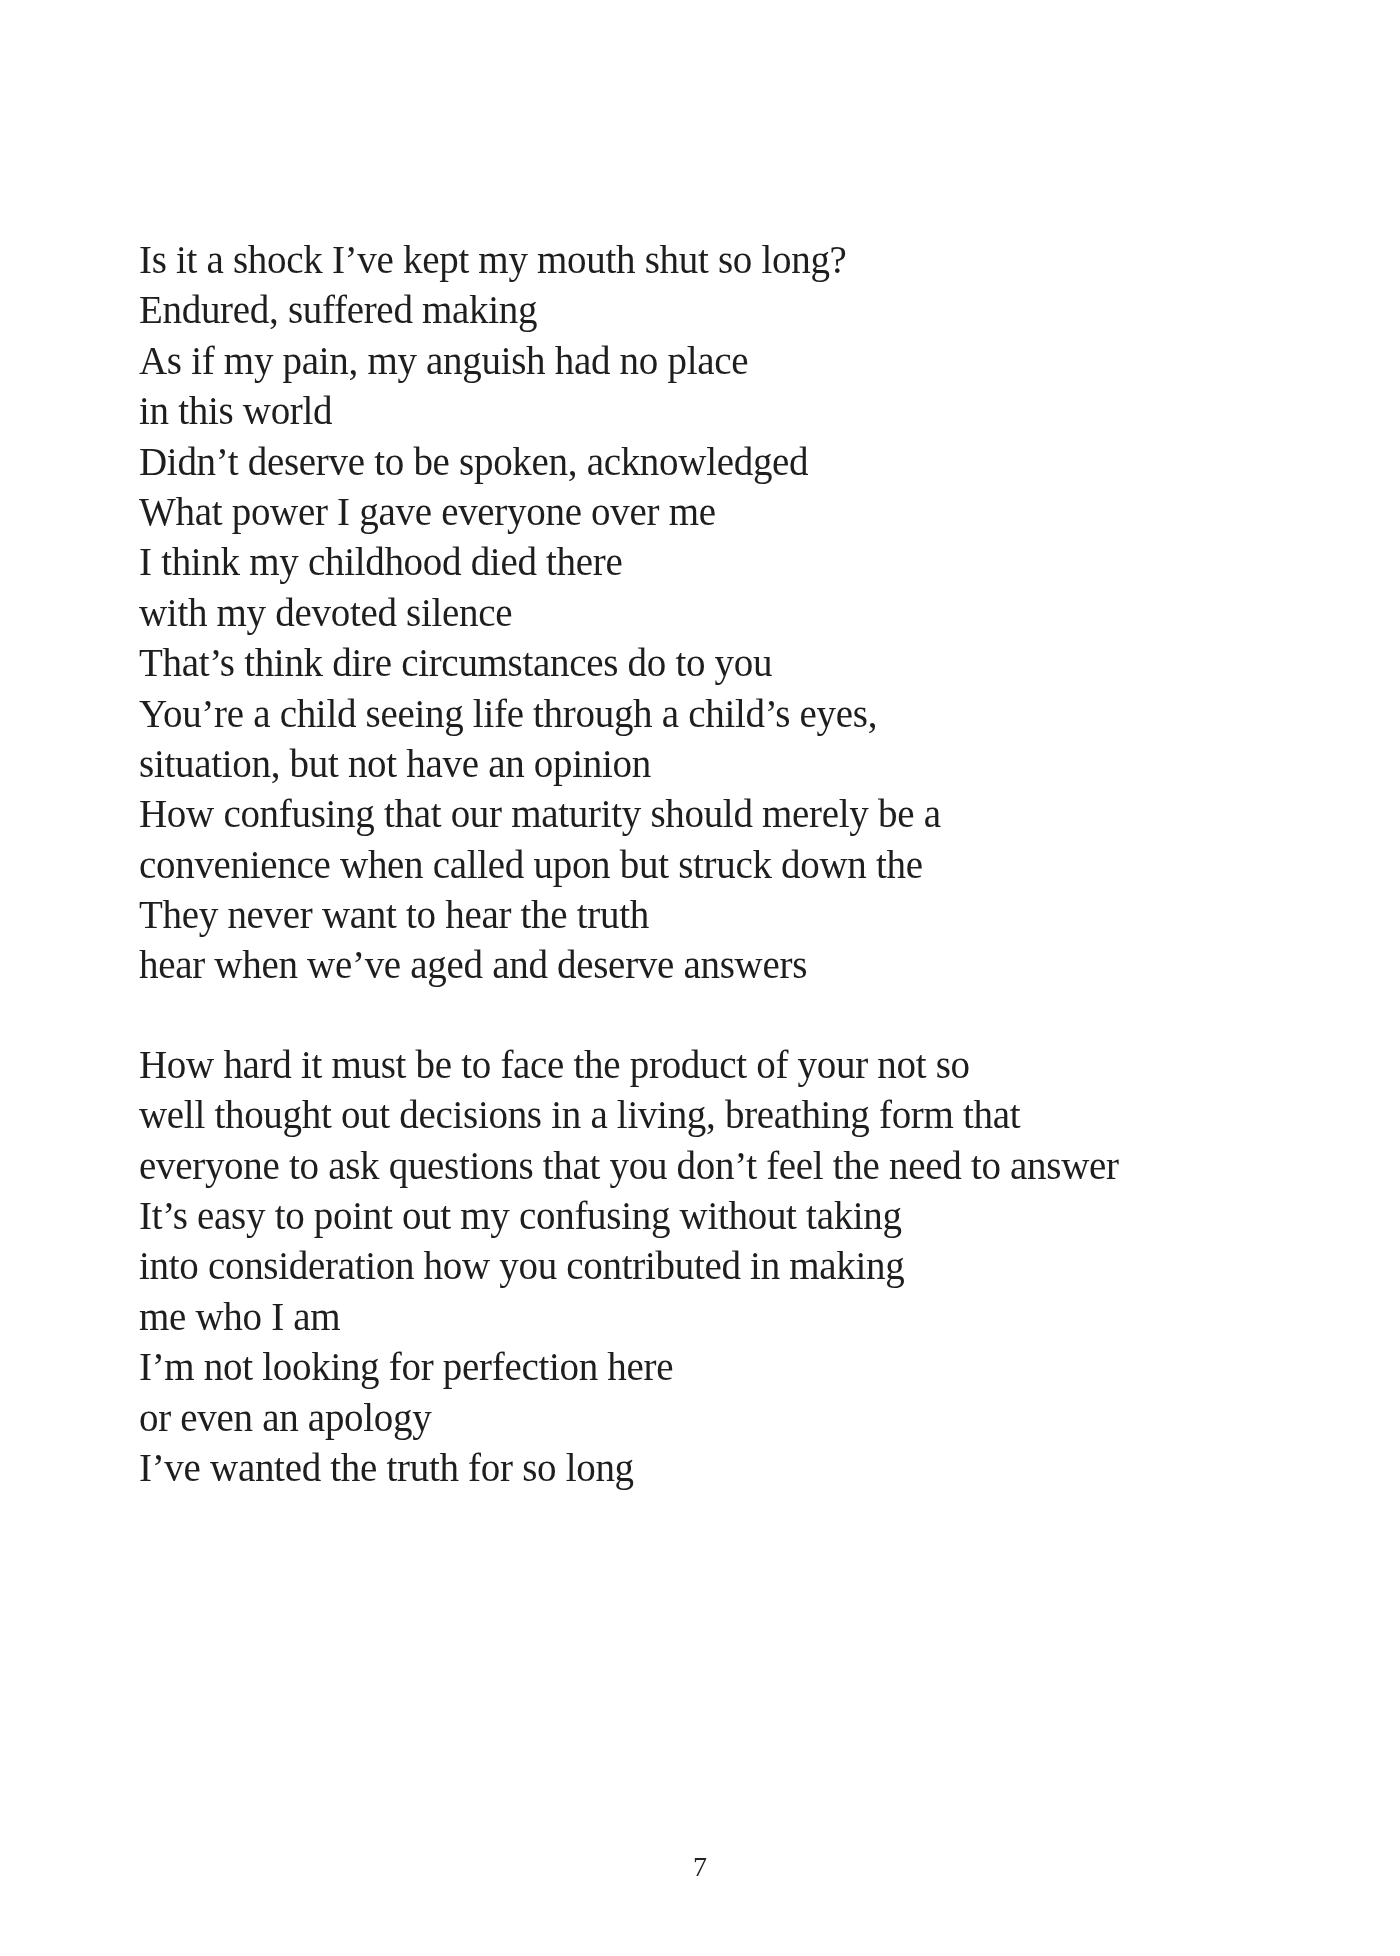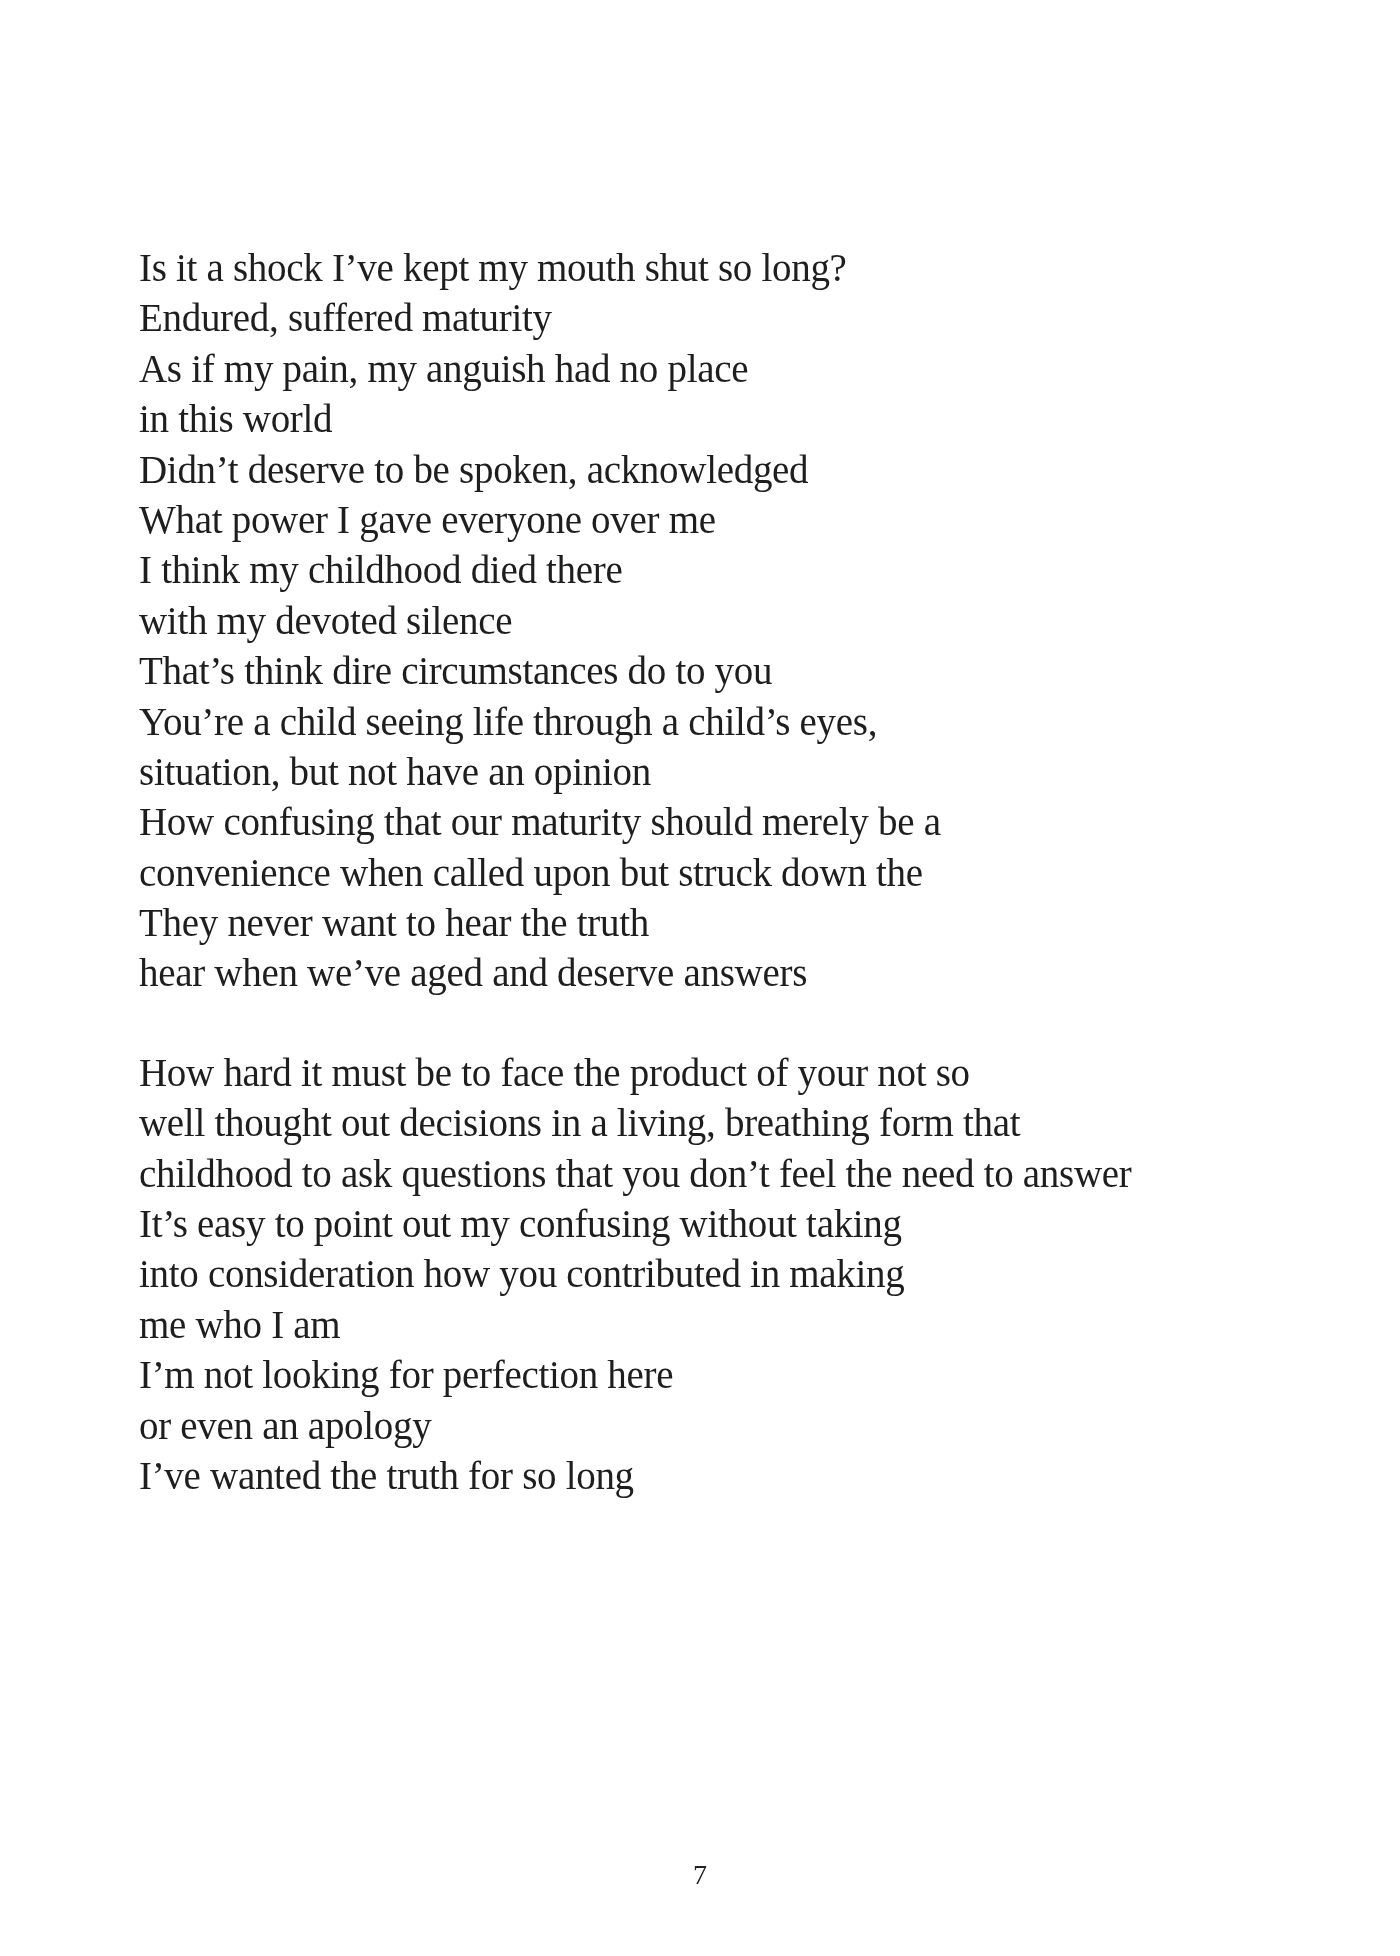--- a/index.html
+++ b/index.html
@@ -9,21 +9,21 @@
     }
     body {
       width: 1400px;
       height: 1956px;
       position: relative;
       overflow: hidden;
     }
     .page {
       position: absolute;
       left: 0;
-      top: 8px;
+      top: 0;
       width: 1400px;
       height: 1644px;
       background: #ffffff;
     }
     .poem {
       position: absolute;
       left: 139px;
       top: 235px;
       width: 1200px;
       font-family: "Liberation Serif", "DejaVu Serif", serif;
@@ -55,39 +55,39 @@
       color: #222222;
     }
   </style>
 </head>
 <body>
 
 <div class="page">
   <div class="poem">
     <div class="stanza">
       <span class="line">Is it a shock I’ve kept my mouth shut so long?</span>
-      <span class="line">Endured, suffered maturity</span>
+      <span class="line">Endured, suffered making</span>
       <span class="line">As if my pain, my anguish had no place</span>
       <span class="line">in this world</span>
       <span class="line">Didn’t deserve to be spoken, acknowledged</span>
       <span class="line">What power I gave everyone over me</span>
       <span class="line">I think my childhood died there</span>
       <span class="line">with my devoted silence</span>
       <span class="line">That’s think dire circumstances do to you</span>
       <span class="line">You’re a child seeing life through a child’s eyes,</span>
       <span class="line">situation, but not have an opinion</span>
       <span class="line">How confusing that our maturity should merely be a</span>
       <span class="line">convenience when called upon but struck down the</span>
       <span class="line">They never want to hear the truth</span>
       <span class="line">hear when we’ve aged and deserve answers</span>
     </div>
     <div class="stanza">
       <span class="line">How hard it must be to face the product of your not so</span>
       <span class="line">well thought out decisions in a living, breathing form that</span>
-      <span class="line">childhood to ask questions that you don’t feel the need to answer</span>
+      <span class="line">everyone to ask questions that you don’t feel the need to answer</span>
       <span class="line">It’s easy to point out my confusing without taking</span>
       <span class="line">into consideration how you contributed in making</span>
       <span class="line">me who I am</span>
       <span class="line">I’m not looking for perfection here</span>
       <span class="line">or even an apology</span>
       <span class="line">I’ve wanted the truth for so long</span>
     </div>
   </div>
 
   <div class="page-number">7</div>

